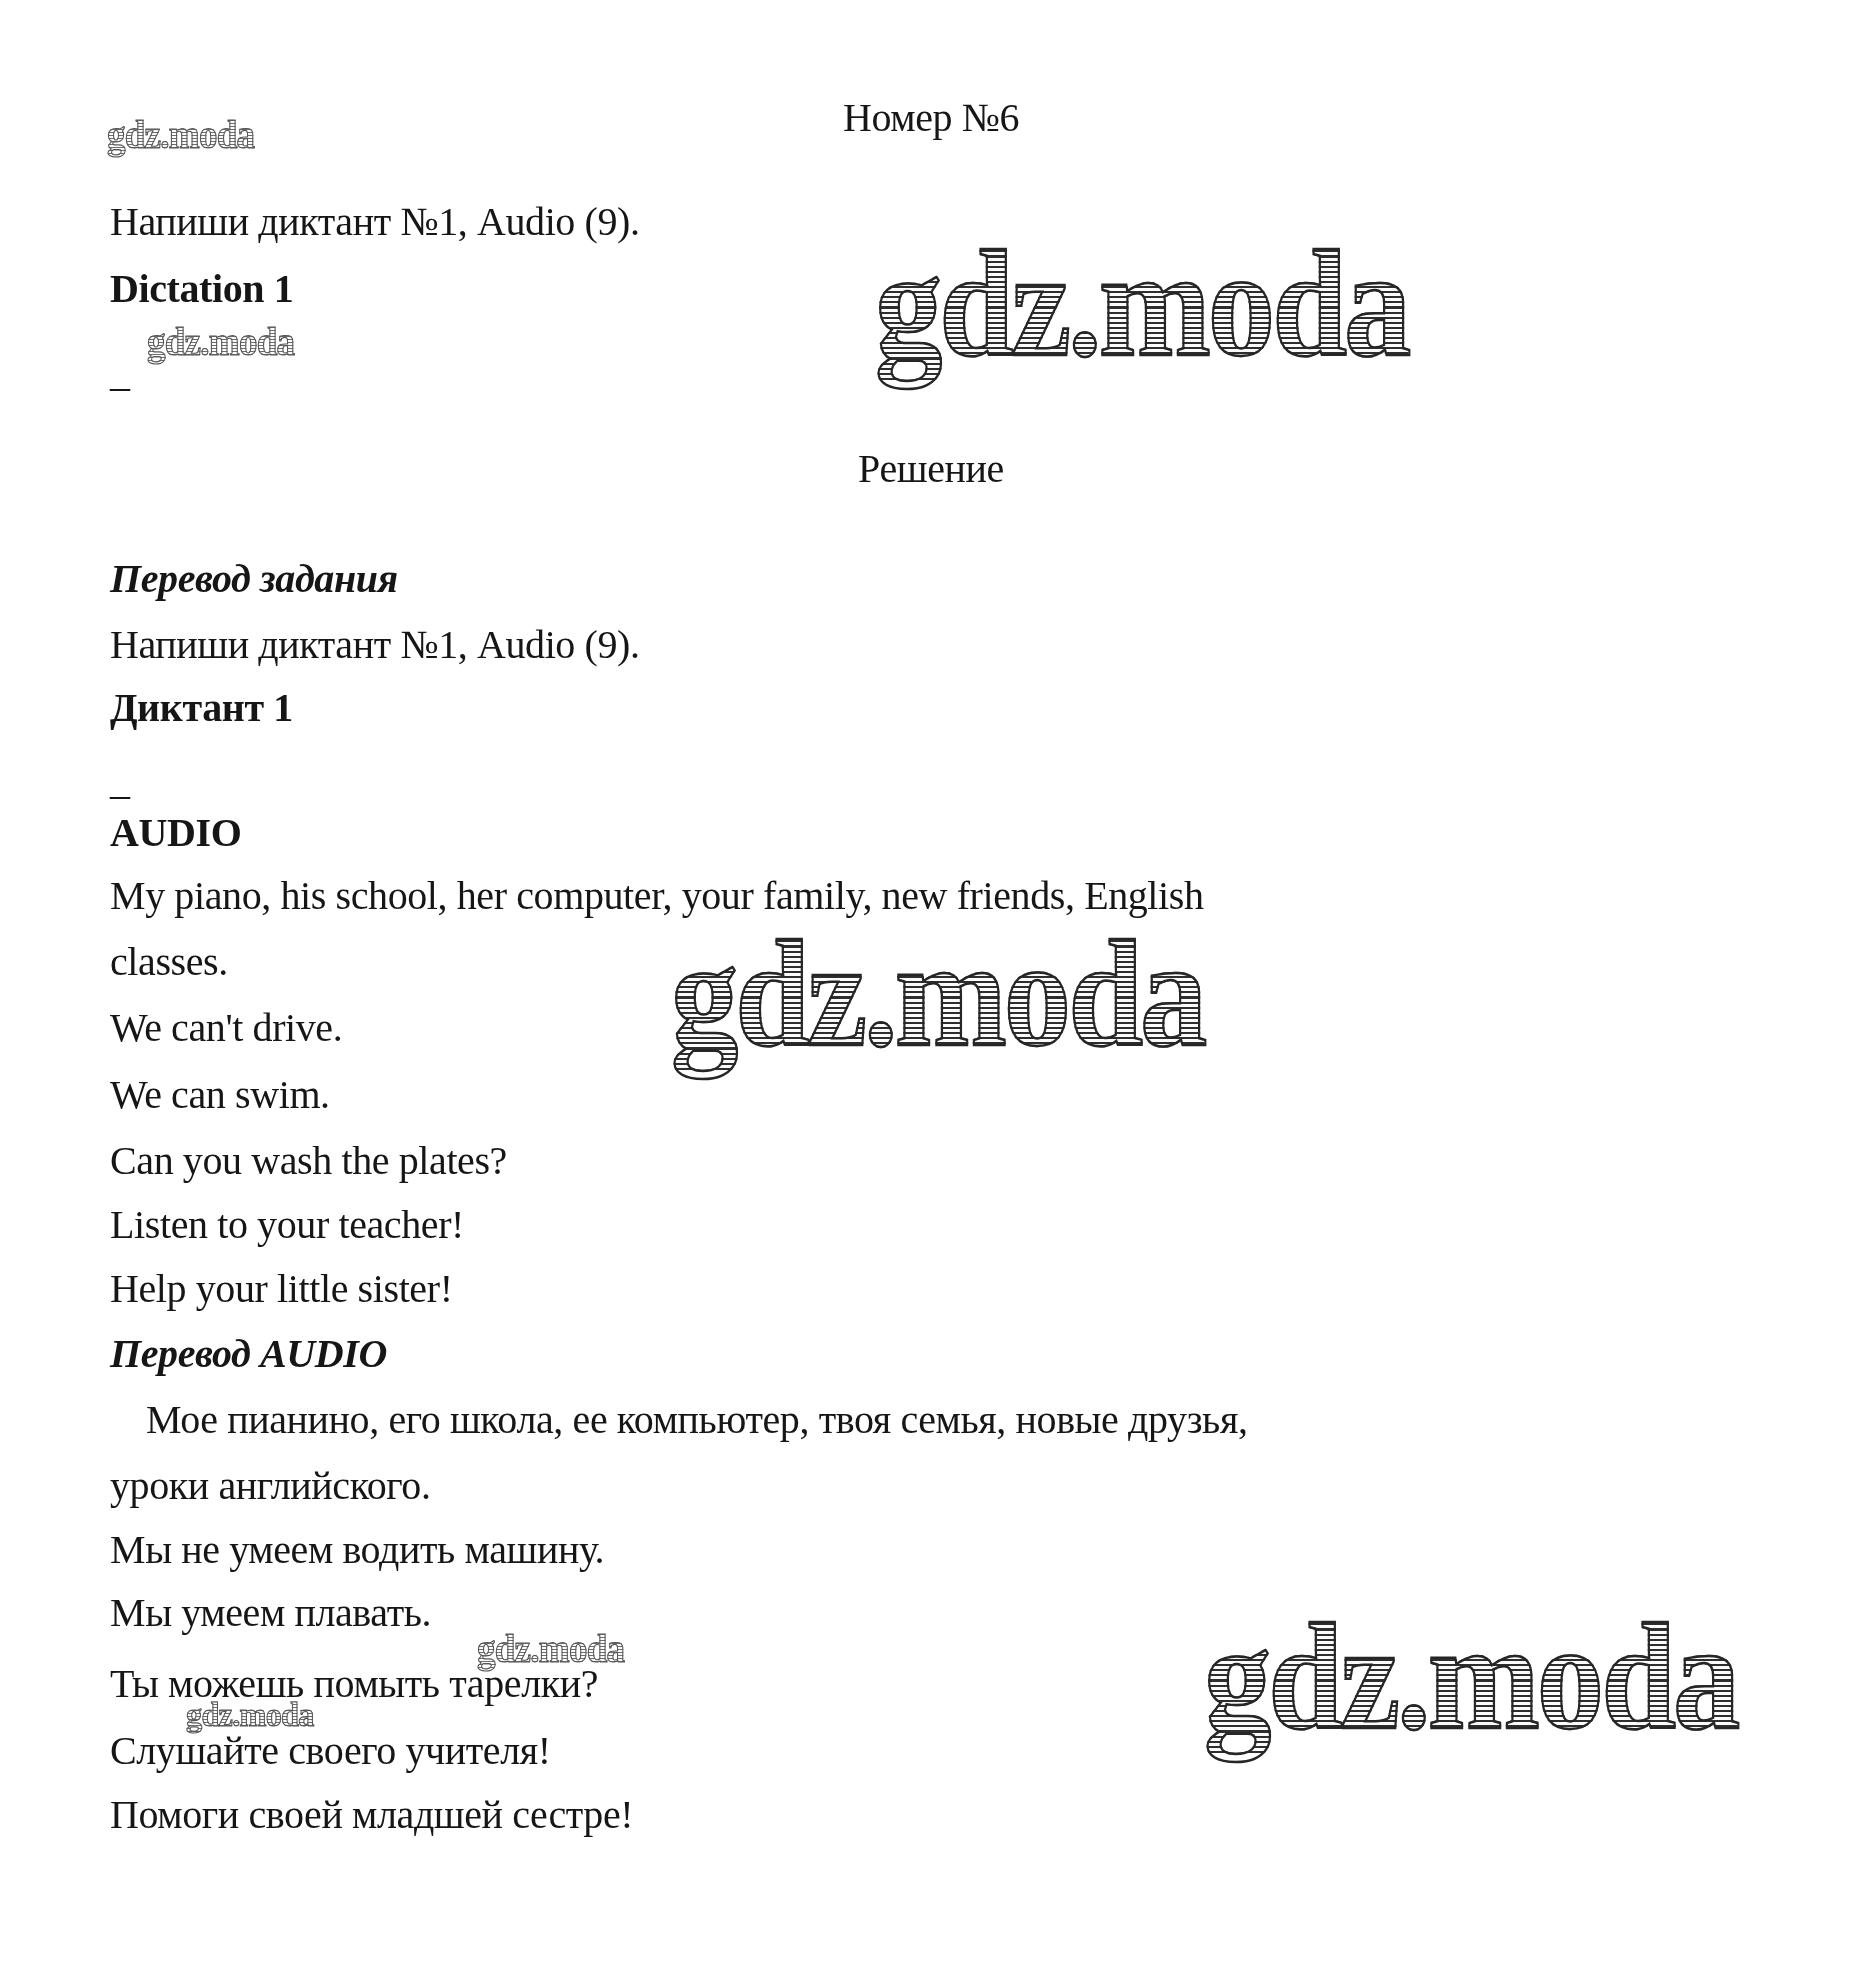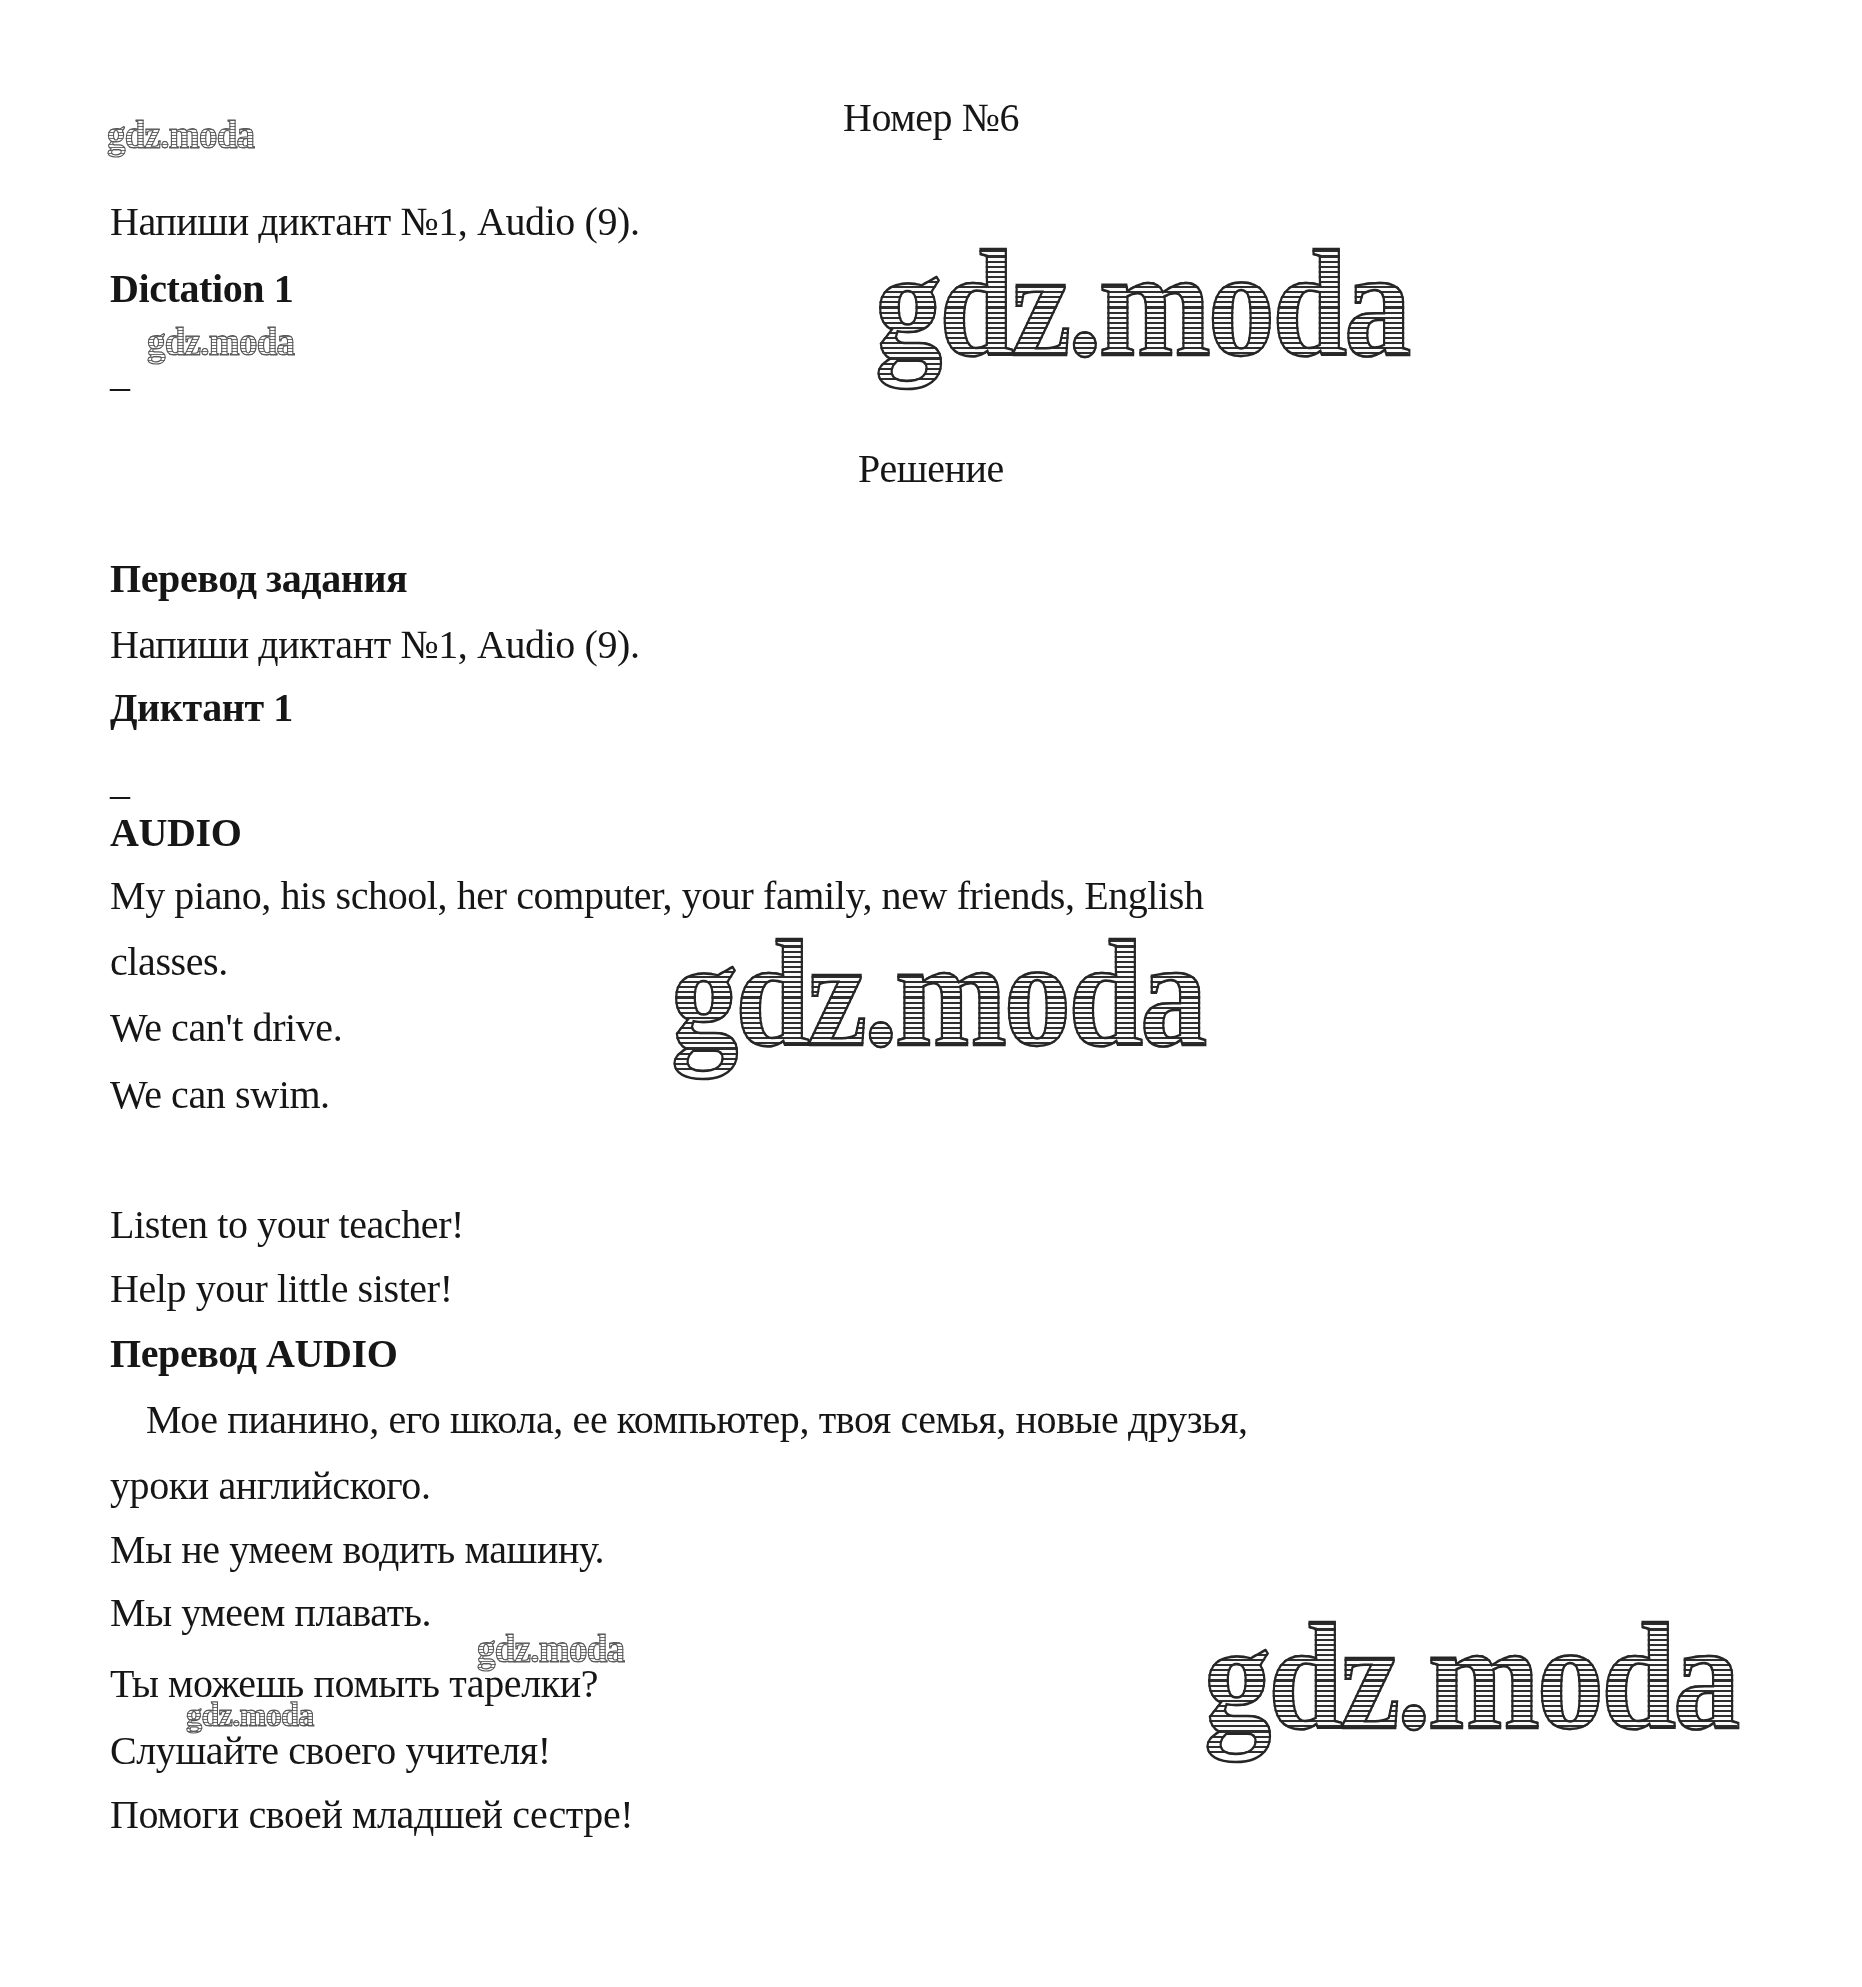--- a/index.html
+++ b/index.html
@@ -15,21 +15,21 @@
   .ln {
     position:absolute;
     font-size:40px;
     line-height:59px;
     letter-spacing:-0.4px;
     white-space:nowrap;
     z-index:2;
   }
   .center { left:0; width:100%; text-align:center; }
   .b  { font-weight:bold; }
-  .bi { font-weight:bold; }
+  .bi { font-weight:bold; font-style:italic; }
   
   .wm {
     position:absolute;
     font-family:"Liberation Serif", serif;
     font-weight:bold;
     white-space:nowrap;
     z-index:1;
     color:transparent;
     -webkit-background-clip:text;
     background-clip:text;
@@ -89,20 +89,21 @@
   <div class="ln b" style="left:110px; top:678px;">Диктант 1</div>
 
   <div class="ln" style="left:110px; top:764px;">–</div>
 
   <div class="ln b" style="left:110px; top:803px;">AUDIO</div>
 
   <div class="ln" style="left:110px; top:866px;">My piano, his school, her computer, your family, new friends, English</div>
   <div class="ln" style="left:110px; top:932px;">classes.</div>
   <div class="ln" style="left:110px; top:998px;">We can't drive.</div>
   <div class="ln" style="left:110px; top:1065px;">We can swim.</div>
+  <div class="ln" style="left:110px; top:1131px;">Can you wash the plates?</div>
   <div class="ln" style="left:110px; top:1259px;">Help your little sister!</div>
   <div class="ln" style="left:110px; top:1195px;">Listen to your teacher!</div>
 
   <div class="ln bi" style="left:110px; top:1324px;">Перевод AUDIO</div>
 
   <div class="ln" style="left:110px; top:1390px;margin-left:36px;">Мое пианино, его школа, ее компьютер, твоя семья, новые друзья,</div>
   <div class="ln" style="left:110px; top:1456px;">уроки английского.</div>
   <div class="ln" style="left:110px; top:1583px;">Мы умеем плавать.</div>
   <div class="ln" style="left:110px; top:1520px;">Мы не умеем водить машину.</div>
   <div class="ln" style="left:110px; top:1654px;">Ты можешь помыть тарелки?</div>

